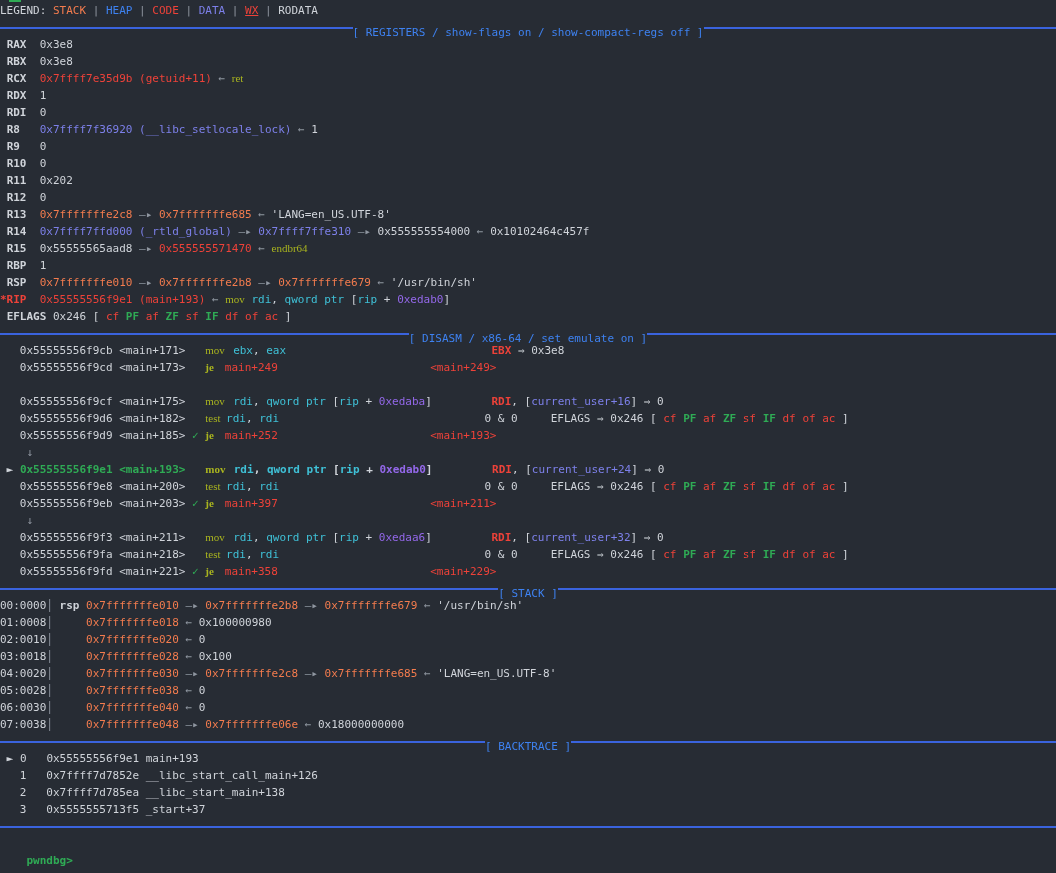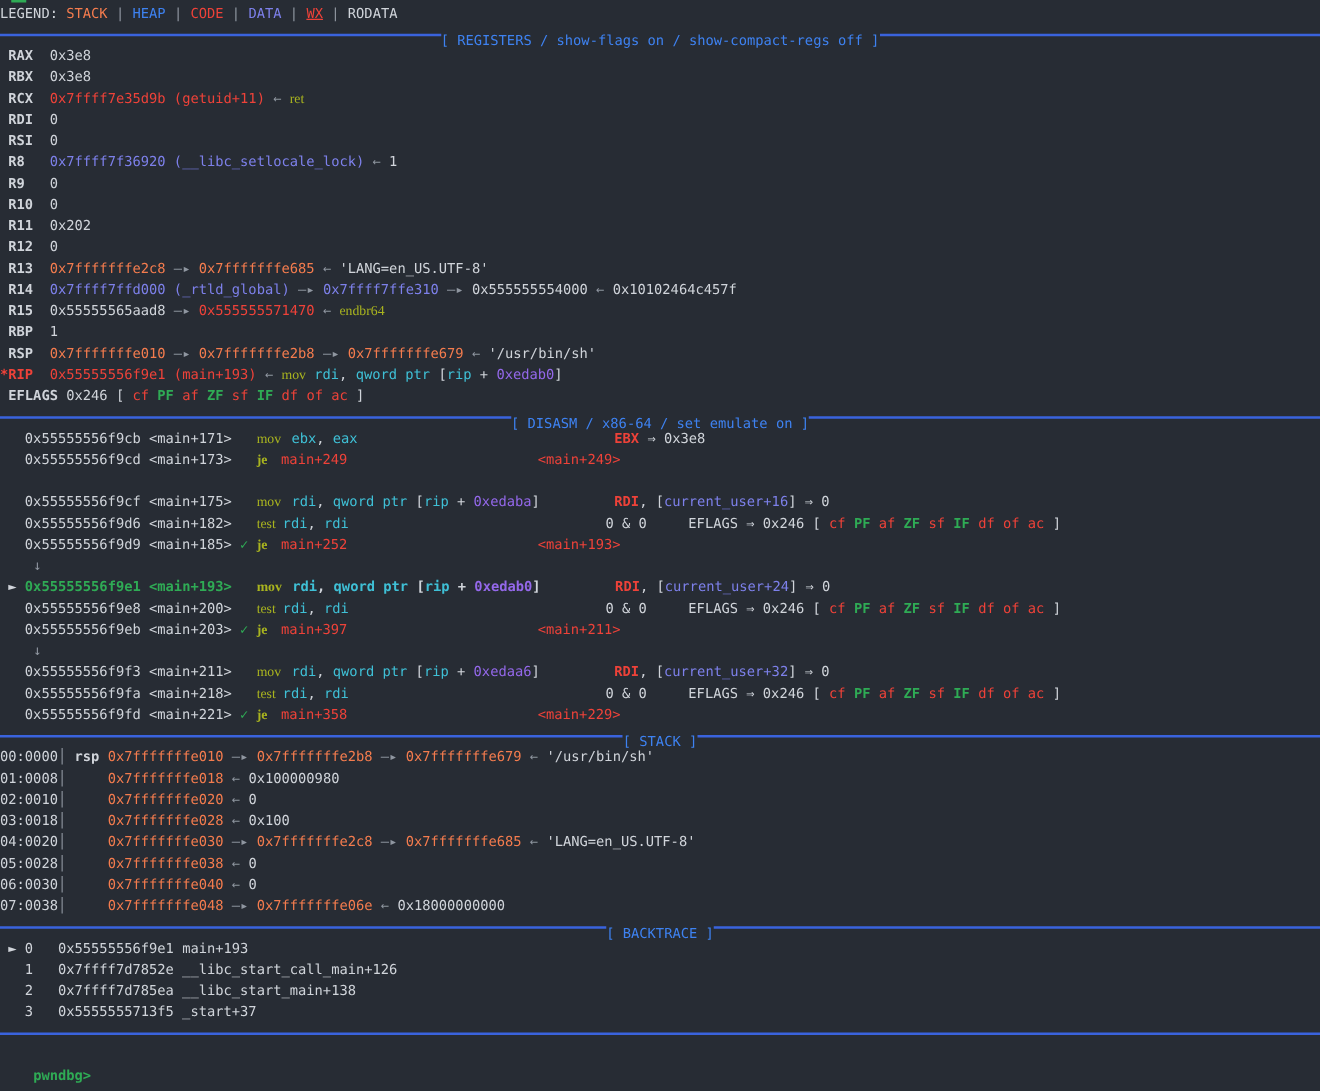--- a/index.html
+++ b/index.html
@@ -40,22 +40,22 @@
 
   <div class="hdr">
     <span class="hline"></span>
     <span class="htitle">[ REGISTERS / show-flags on / show-compact-regs off ]</span>
     <span class="hline"></span>
   </div>
   <div>
       <div class="row"><span class="seg c-fg"> </span><span class="seg c-fg b">RAX</span><span class="seg c-fg">  </span><span class="seg c-fg">0x3e8</span></div>
       <div class="row"><span class="seg c-fg"> </span><span class="seg c-fg b">RBX</span><span class="seg c-fg">  </span><span class="seg c-fg">0x3e8</span></div>
       <div class="row"><span class="seg c-fg"> </span><span class="seg c-fg b">RCX</span><span class="seg c-fg">  </span><span class="seg c-red">0x7ffff7e35d9b (getuid+11)</span><span class="seg c-dim"> ← </span><span class="seg c-olive">ret</span></div>
+      <div class="row"><span class="seg c-fg"> </span><span class="seg c-fg b">RDX</span><span class="seg c-fg">  </span><span class="seg c-fg">1</span></div>
       <div class="row"><span class="seg c-fg"> </span><span class="seg c-fg b">RDI</span><span class="seg c-fg">  </span><span class="seg c-fg">0</span></div>
-      <div class="row"><span class="seg c-fg"> </span><span class="seg c-fg b">RSI</span><span class="seg c-fg">  </span><span class="seg c-fg">0</span></div>
       <div class="row"><span class="seg c-fg"> </span><span class="seg c-fg b">R8</span><span class="seg c-fg">   </span><span class="seg c-purple">0x7ffff7f36920 (__libc_setlocale_lock)</span><span class="seg c-dim"> ← </span><span class="seg c-fg">1</span></div>
       <div class="row"><span class="seg c-fg"> </span><span class="seg c-fg b">R9</span><span class="seg c-fg">   </span><span class="seg c-fg">0</span></div>
       <div class="row"><span class="seg c-fg"> </span><span class="seg c-fg b">R10</span><span class="seg c-fg">  </span><span class="seg c-fg">0</span></div>
       <div class="row"><span class="seg c-fg"> </span><span class="seg c-fg b">R11</span><span class="seg c-fg">  </span><span class="seg c-fg">0x202</span></div>
       <div class="row"><span class="seg c-fg"> </span><span class="seg c-fg b">R12</span><span class="seg c-fg">  </span><span class="seg c-fg">0</span></div>
       <div class="row"><span class="seg c-fg"> </span><span class="seg c-fg b">R13</span><span class="seg c-fg">  </span><span class="seg c-orange">0x7fffffffe2c8</span><span class="seg c-dim"> —▸ </span><span class="seg c-orange">0x7fffffffe685</span><span class="seg c-dim"> ← </span><span class="seg c-fg">'LANG=en_US.UTF-8'</span></div>
       <div class="row"><span class="seg c-fg"> </span><span class="seg c-fg b">R14</span><span class="seg c-fg">  </span><span class="seg c-purple">0x7ffff7ffd000 (_rtld_global)</span><span class="seg c-dim"> —▸ </span><span class="seg c-purple">0x7ffff7ffe310</span><span class="seg c-dim"> —▸ </span><span class="seg c-fg">0x555555554000</span><span class="seg c-dim"> ← </span><span class="seg c-fg">0x10102464c457f</span></div>
       <div class="row"><span class="seg c-fg"> </span><span class="seg c-fg b">R15</span><span class="seg c-fg">  </span><span class="seg c-fg">0x55555565aad8</span><span class="seg c-dim"> —▸ </span><span class="seg c-red">0x555555571470</span><span class="seg c-dim"> ← </span><span class="seg c-olive">endbr64</span></div>
       <div class="row"><span class="seg c-fg"> </span><span class="seg c-fg b">RBP</span><span class="seg c-fg">  </span><span class="seg c-fg">1</span></div>
       <div class="row"><span class="seg c-fg"> </span><span class="seg c-fg b">RSP</span><span class="seg c-fg">  </span><span class="seg c-orange">0x7fffffffe010</span><span class="seg c-dim"> —▸ </span><span class="seg c-orange">0x7fffffffe2b8</span><span class="seg c-dim"> —▸ </span><span class="seg c-orange">0x7fffffffe679</span><span class="seg c-dim"> ← </span><span class="seg c-fg">'/usr/bin/sh'</span></div>

